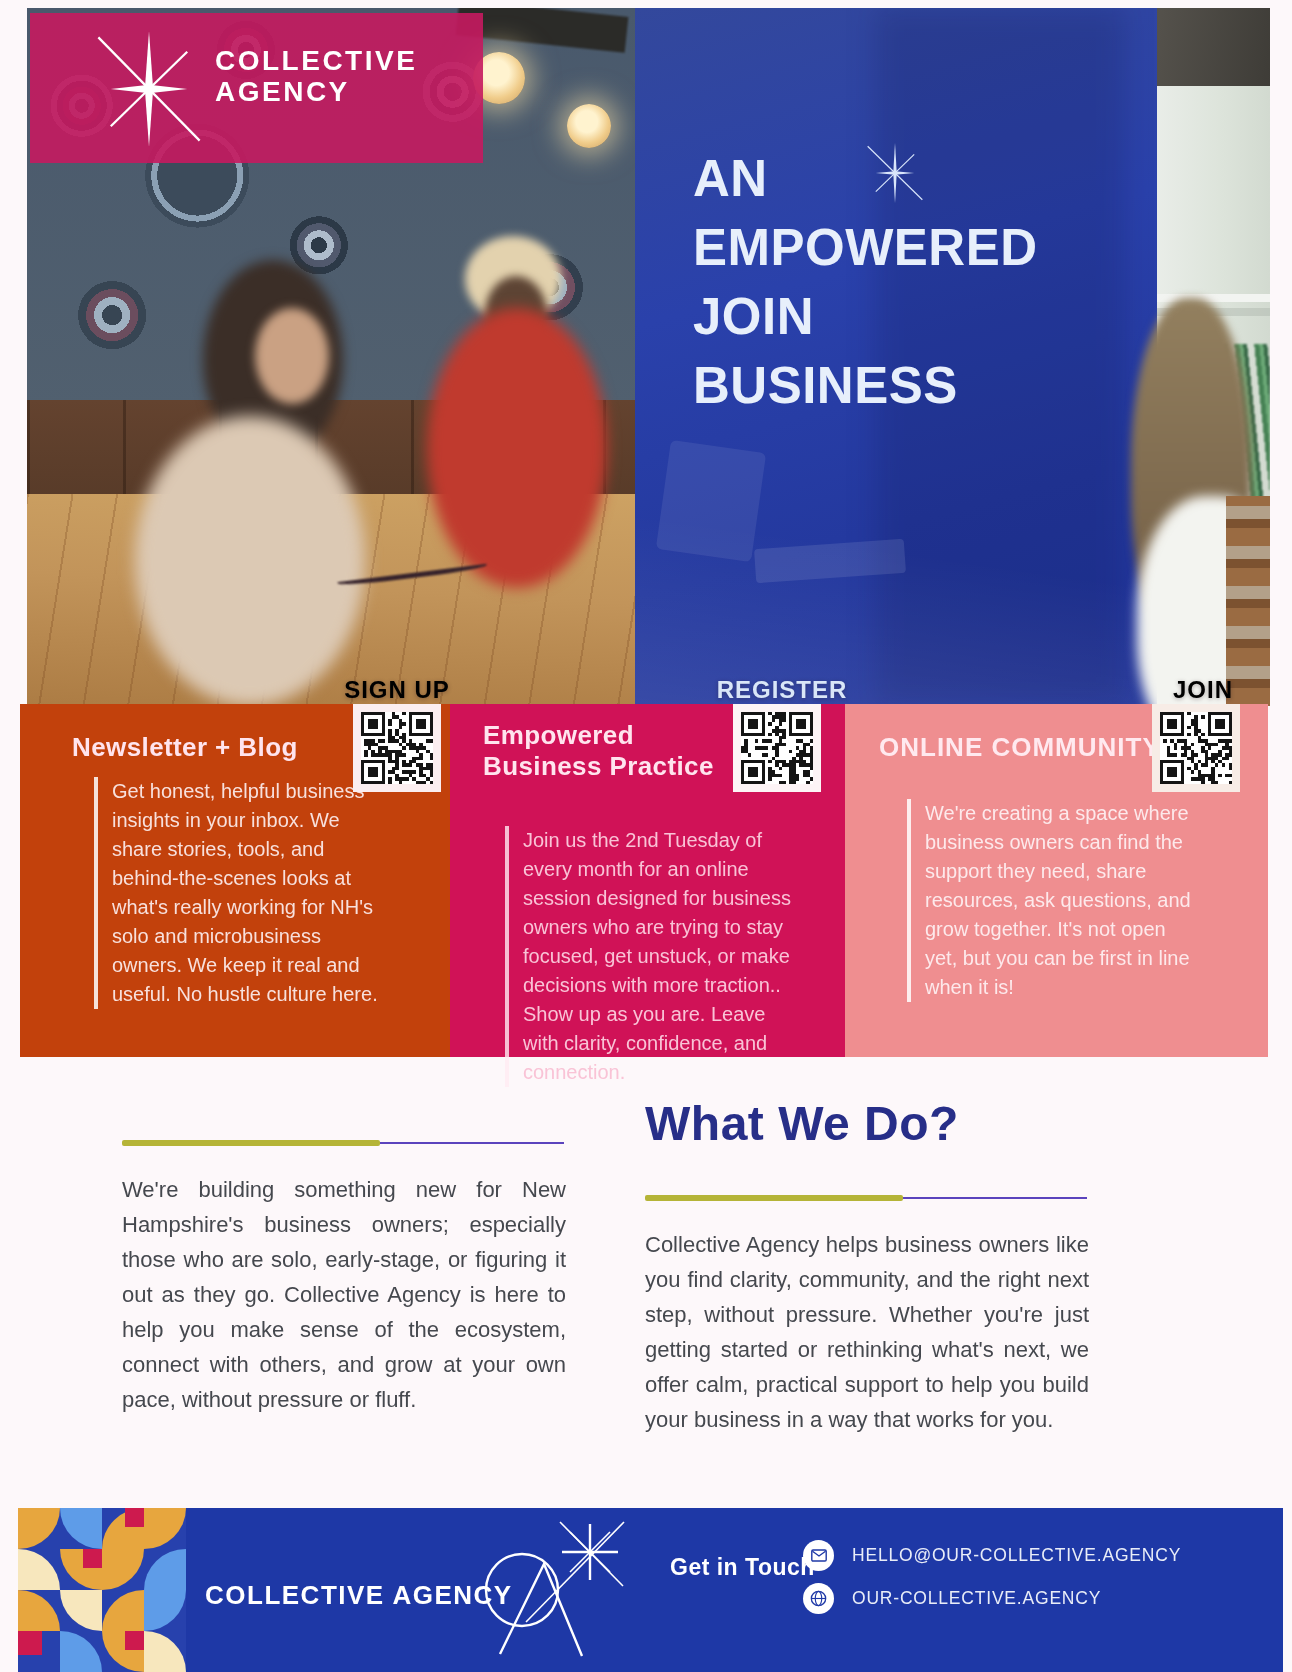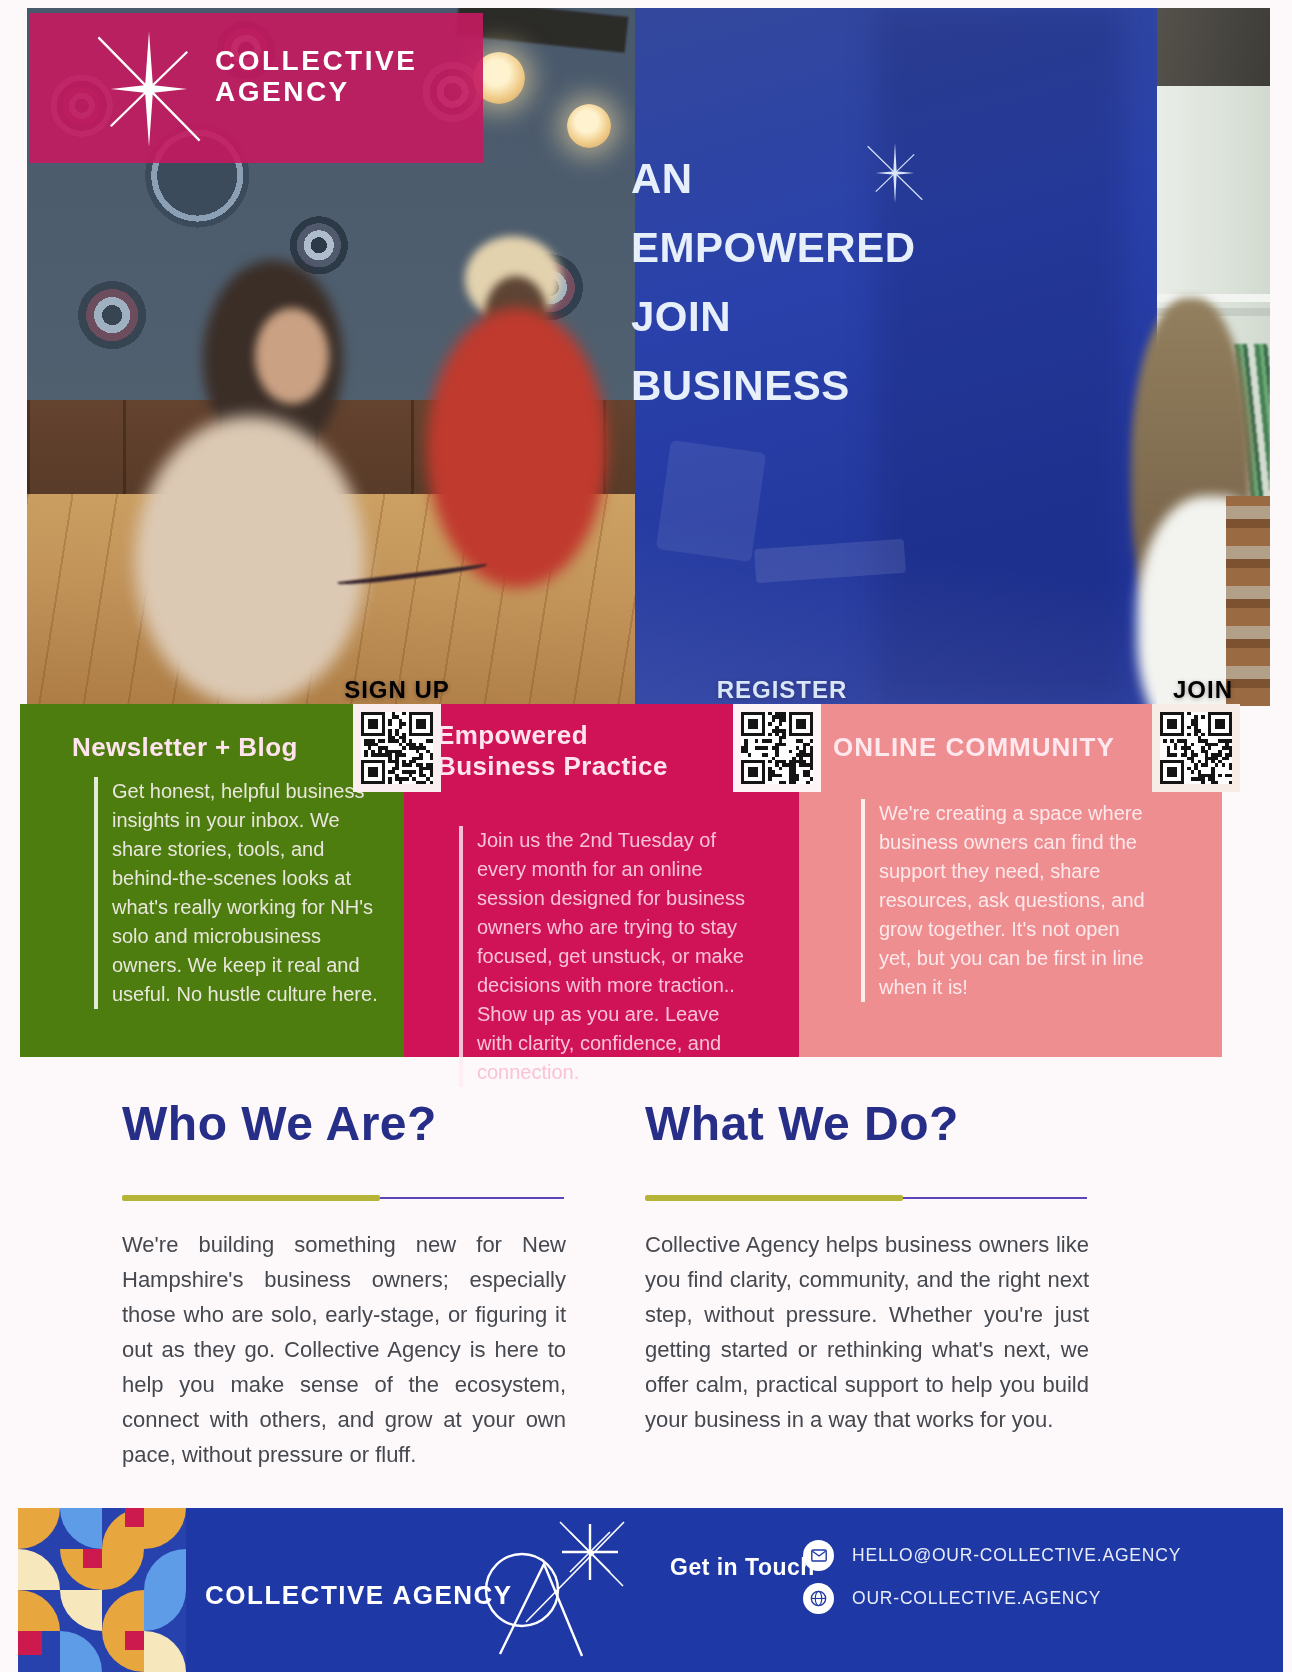--- a/index.html
+++ b/index.html
@@ -37,22 +37,22 @@
   .bulb.b1{left:446px;top:44px;width:52px;height:52px;}
   .bulb.b2{left:540px;top:96px;width:44px;height:44px;}
   .glasses{position:absolute;left:310px;top:560px;width:150px;height:10px;border-bottom:5px solid #35222b;border-radius:40%;transform:rotate(-7deg);filter:blur(1px);}
 
   .blue-panel{position:absolute;left:608px;top:0;width:522px;height:100%;
     background:linear-gradient(165deg,#33489c 0%,#2a41ab 38%,#24399f 70%,#1f339a 100%);}
   .panel-shade1{position:absolute;left:240px;top:0;width:250px;height:100%;background:rgba(10,18,70,.18);filter:blur(14px);}
   .panel-desk{position:absolute;left:0;bottom:0;width:100%;height:248px;background:linear-gradient(8deg,rgba(255,255,255,.10),rgba(255,255,255,0) 60%);}
   .panel-book{position:absolute;left:120px;bottom:128px;width:150px;height:34px;background:rgba(255,255,255,.10);border-radius:4px;transform:rotate(-4deg);}
   .panel-laptop{position:absolute;left:28px;bottom:150px;width:96px;height:110px;background:rgba(255,255,255,.08);border-radius:6px;transform:rotate(8deg);}
-  .hero-heading{position:absolute;left:604px;top:136px;width:470px;color:#e7effb;
-    font-size:42px;line-height:69px;font-weight:bold;letter-spacing:.5px;}
+  .hero-heading{position:absolute;left:666px;top:136px;width:470px;color:#e7effb;
+    font-size:51px;line-height:69px;font-weight:bold;letter-spacing:.5px;}
   .sparkle-blue{position:absolute;left:836px;top:130px;}
 
   .photo-right{position:absolute;left:1130px;top:0;width:113px;height:100%;
     background:linear-gradient(90deg,#e9ede8 0%,#dde4db 55%,#d2dad0 100%);}
   .beam{position:absolute;left:0;top:0;width:100%;height:78px;background:linear-gradient(100deg,#55524c,#3e3c37);}
   .frame-line{position:absolute;left:0;top:286px;width:100%;height:8px;background:#f2f4f1;box-shadow:0 14px 0 rgba(160,170,160,.35);}
   .plants{position:absolute;right:0;top:336px;width:70px;height:250px;
     background:repeating-linear-gradient(84deg,#3f7d4e 0 5px,#67a873 5px 9px,#2f6340 9px 13px,transparent 13px 20px);
     filter:blur(1px);opacity:.95;}
   .hair3{position:absolute;left:-26px;top:290px;width:120px;height:360px;border-radius:46%;
@@ -66,21 +66,21 @@
   .sparkle-white{position:absolute;left:60px;top:14px;}
 
   .cta-label{position:absolute;bottom:2px;transform:translateX(-50%);font-weight:bold;font-size:24px;letter-spacing:1px;white-space:nowrap;text-shadow:0 1px 4px rgba(40,20,30,.35);}
   .cta-signup{left:370px;color:#000000;}
   .cta-register{left:755px;color:#d9e6f8;}
   .cta-join{left:1176px;color:#000000;}
 
   
   .cards{position:absolute;left:20px;top:704px;width:1248px;height:353px;display:flex;}
   .card{position:relative;height:100%;}
-  .card-1{width:384px;background:#4d7c0f;padding:28px 36px 0 52px;}
+  .card-1{width:430px;background:#c2410c;padding:28px 36px 0 52px;}
   .card-2{width:395px;background:#d01257;padding:16px 30px 0 33px;}
   .card-3{width:423px;background:#ef8e90;padding:28px 30px 0 34px;}
   .card h3{margin:0;font-size:26px;line-height:31px;font-weight:bold;color:#ffe4ee;letter-spacing:.4px;}
   .card-3 h3{letter-spacing:1px;color:#ffe9ef;}
   .card-body{border-left:4px solid rgba(255,255,255,.85);padding-left:14px;color:rgba(255,246,249,.88);font-size:20px;line-height:1.45;}
   .card-1 .card-body{margin:14px 0 0 22px;width:296px;}
   .card-2 .card-body{margin:44px 0 0 22px;width:300px;border-color:rgba(255,235,243,.8);color:#f9c3d6;}
   .card-3 .card-body{margin:36px 0 0 28px;width:292px;color:rgba(255,248,250,.86);}
   .qr-frame{position:absolute;top:0;width:88px;height:88px;background:#fbeef0;padding:8px;z-index:5;}
   .qr-frame svg{display:block;width:72px;height:72px;background:#ffffff;}
@@ -870,21 +870,20 @@
             <rect x="12" y="20" width="1" height="1"></rect>
             <rect x="15" y="20" width="1" height="1"></rect>
             <rect x="16" y="20" width="1" height="1"></rect>
             <rect x="20" y="20" width="1" height="1"></rect>
           </g>
         </svg>
       </div>
   </section>
 
   <section class="info-col col-who">
-    <h2>Who We Are?</h2>
     <div class="rule">
         <span class="olive"></span>
         <span class="purple"></span>
       </div>
     <p>We're building something new for New Hampshire's business owners; especially those who are solo, early-stage, or figuring it out as they go. Collective Agency is here to help you make sense of the ecosystem, connect with others, and grow at your own pace, without pressure or fluff.</p>
   </section>
 
   <section class="info-col col-what">
     <h2>What We Do?</h2>
     <div class="rule">

